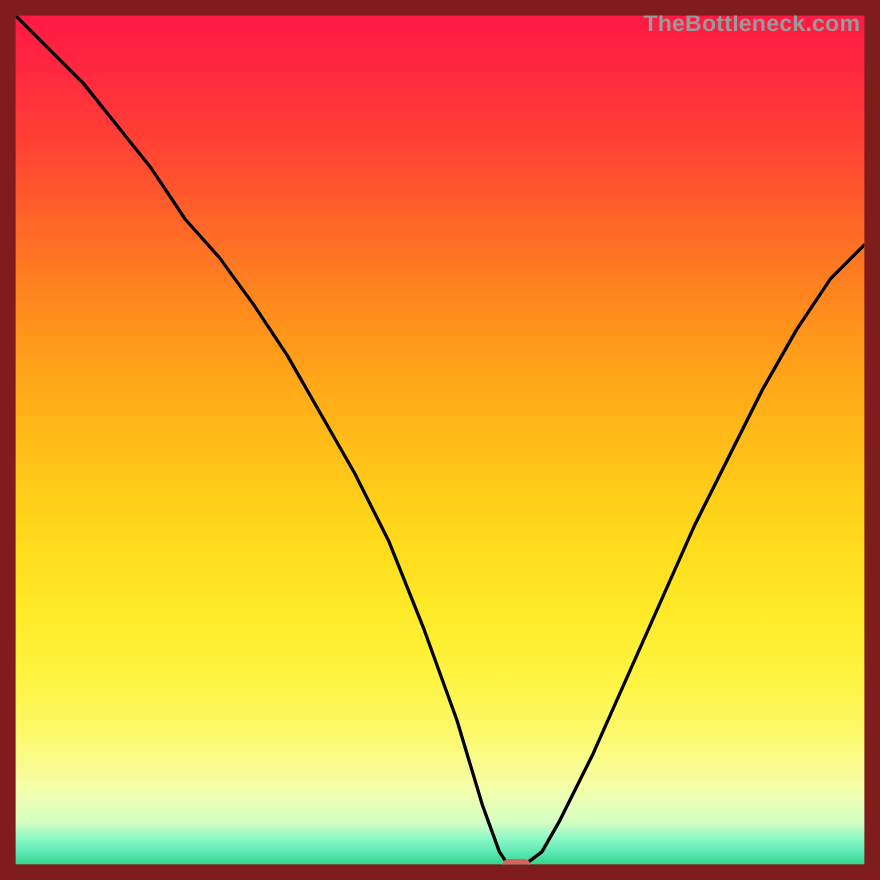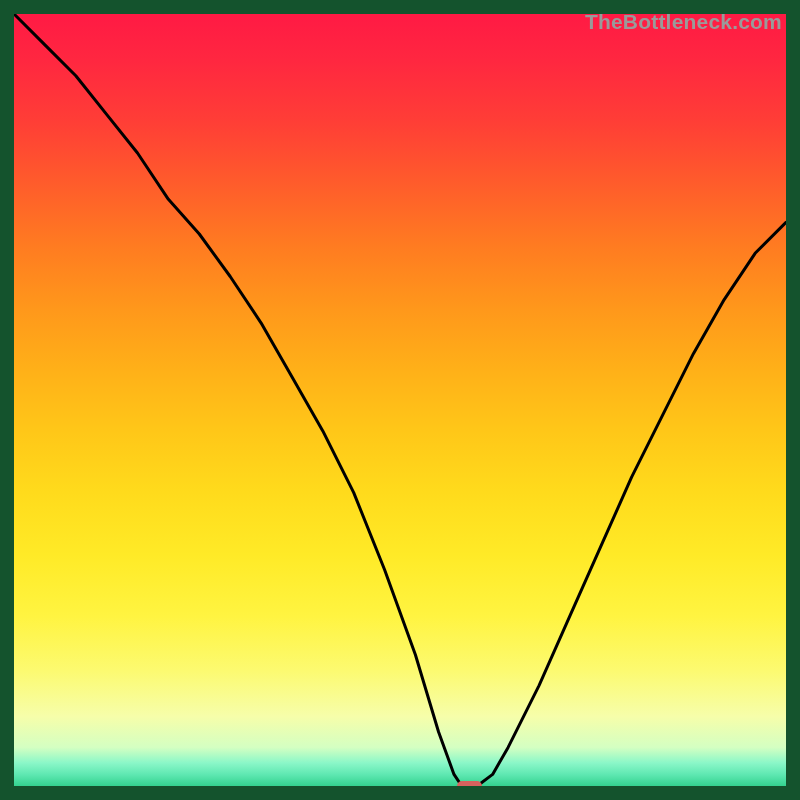--- a/index.html
+++ b/index.html
@@ -7,21 +7,21 @@
     padding: 0;
     width: 800px;
     height: 800px;
     overflow: hidden;
     background: #000;
   }
   .stage {
     position: relative;
     width: 800px;
     height: 800px;
-    background: #14532d;
+    background: #7f1d1d;
   }
   .plot {
     position: absolute;
     left: 14px;
     top: 14px;
     width: 772px;
     height: 772px;
     overflow: hidden;
   }
   .gradient {

